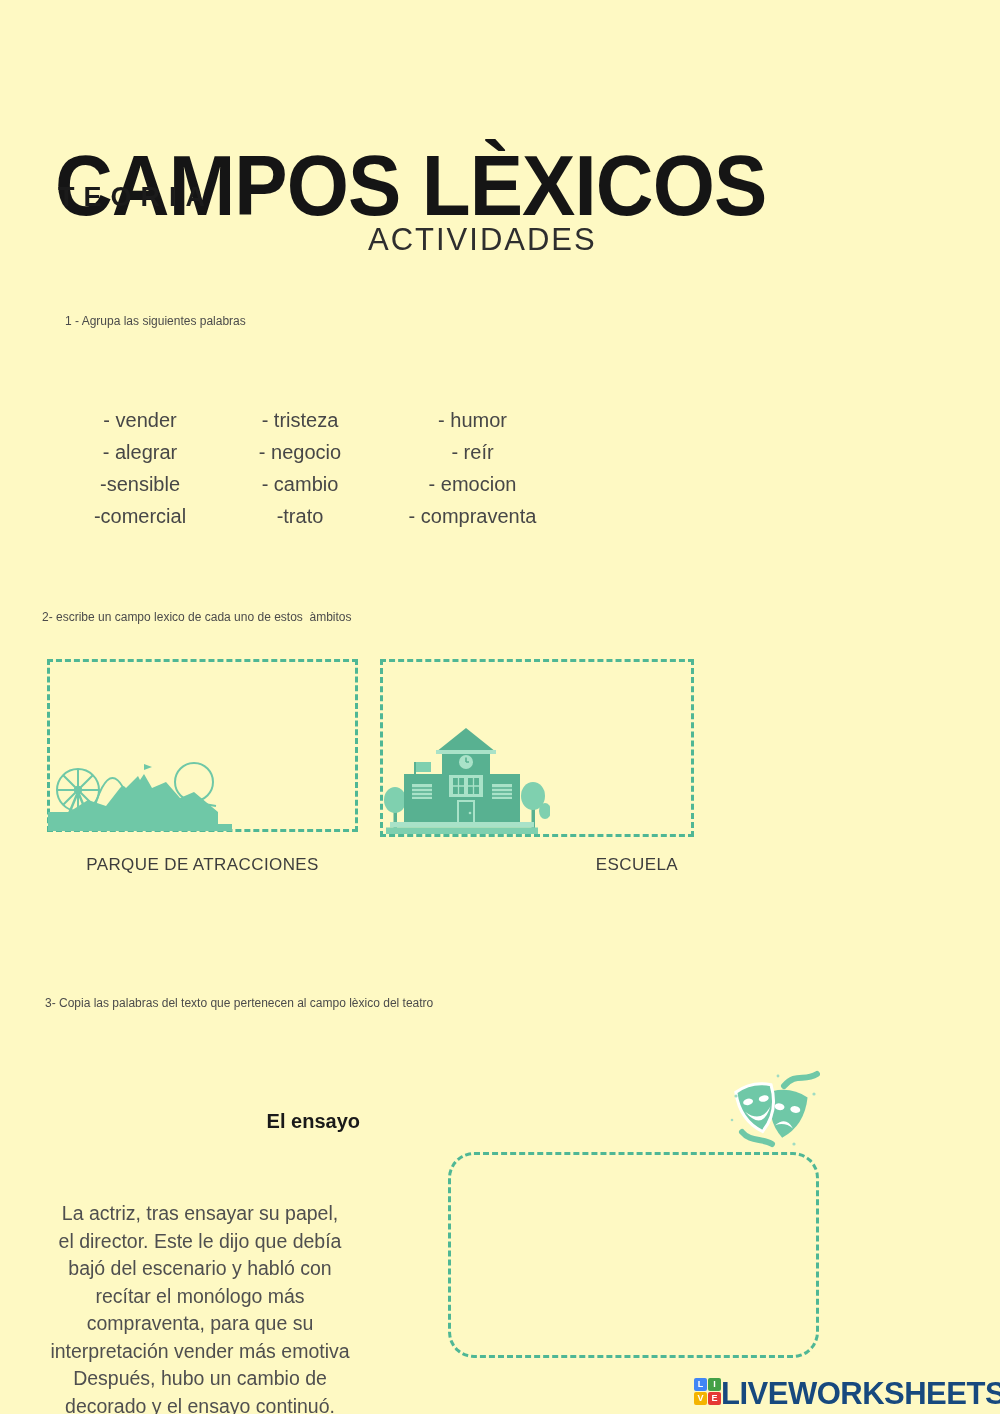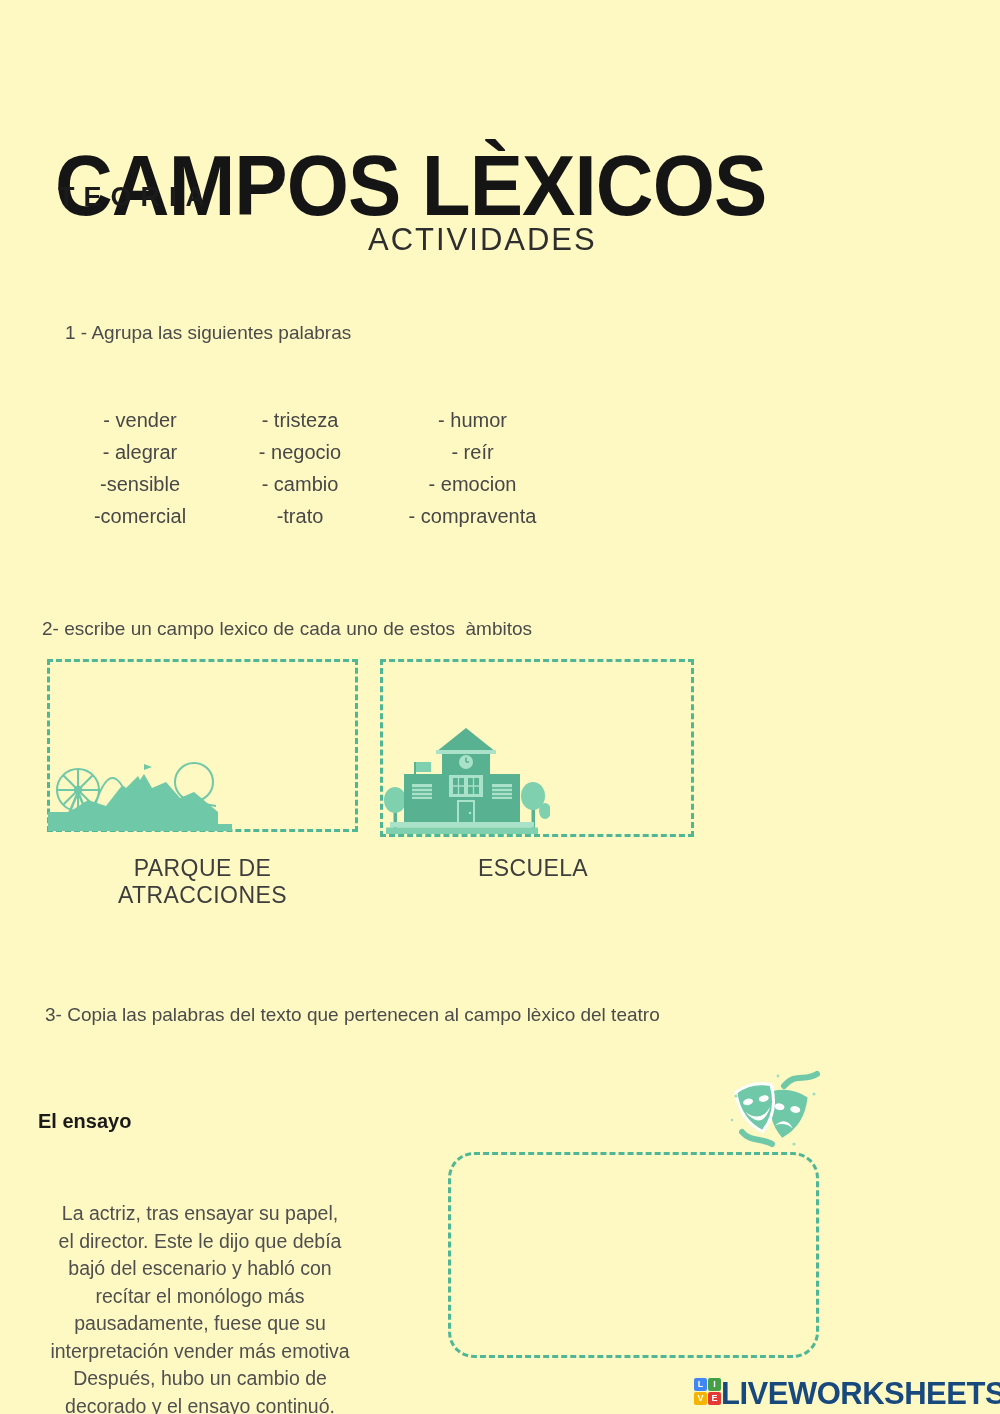--- a/index.html
+++ b/index.html
@@ -24,21 +24,21 @@
     font-size:27px;font-weight:700;letter-spacing:9px;
     color:#1b1b1b;white-space:nowrap;
   }
   .activities{
     left:368px;top:222px;
     font-size:31px;font-weight:300;letter-spacing:2px;
     color:#2e2e2e;white-space:nowrap;
   }
 
   .instr{
-    font-size:19px;color:#4b4b4b;white-space:pre;margin-top:8px;
+    font-size:12px;color:#4b4b4b;white-space:pre;
   }
   .ex1-instr{left:65px;top:314px;}
   .ex2-instr{left:42px;top:610px;}
   .ex3-instr{left:45px;top:996px;}
 
   .wcol{
     top:404px;text-align:center;
     font-size:20px;line-height:32px;color:#474747;
   }
   .wcol1{left:55px;width:170px;}
@@ -53,27 +53,27 @@
   .abox1{left:47px;top:659px;width:311px;height:173px;}
   .abox2{left:380px;top:659px;width:314px;height:178px;}
   .abox3{left:448px;top:1152px;width:371px;height:206px;border-radius:26px;}
 
   .park-svg{left:48px;top:740px;width:188px;height:91px;}
   .school-svg{left:382px;top:716px;width:168px;height:122px;}
   .masks-svg{left:724px;top:1066px;width:96px;height:84px;}
 
   .blabel{
     top:855px;text-align:center;
-    font-size:23px;letter-spacing:0.4px;color:#3d3d3d;
+    font-size:17px;letter-spacing:0.4px;color:#3d3d3d;
   }
   .blabel1{left:47px;width:311px;}
-  .blabel2{left:376px;width:314px;}
+  .blabel2{left:364px;width:314px;text-align:right;}
 
   .ensayo-title{
-    left:38px;width:322px;top:1110px;text-align:left;
+    left:38px;width:322px;top:1110px;text-align:right;
     font-size:20px;font-weight:700;color:#1a1a1a;
   }
   .ensayo-body{
     left:30px;width:340px;top:1200px;text-align:center;
     font-size:19.5px;line-height:27.5px;color:#4f4f4f;
   }
 
   .logo-grid{
     left:694px;top:1378px;width:27px;height:27px;
     display:grid;grid-template-columns:13px 13px;grid-template-rows:13px 13px;
@@ -212,21 +212,21 @@
       <circle cx="8" cy="54" r="1.3"></circle>
     </g>
   </svg>
 
   <div class="abs ensayo-title">El ensayo</div>
   <div class="abs ensayo-body">
     <div>La actriz, tras ensayar su papel,</div>
     <div>el director. Este le dijo que debía</div>
     <div>bajó del escenario y habló con</div>
     <div>recítar el monólogo más</div>
-    <div>pausadamente, fuese que su</div>
+    <div>compraventa, para que su</div>
     <div>interpretación vender más emotiva</div>
     <div>Después, hubo un cambio de</div>
     <div>decorado y el ensayo continuó.</div>
   </div>
 
   <div class="abs abox abox3"></div>
 
   <div class="abs logo-grid">
     <span class="sq sq-l">L</span>
     <span class="sq sq-i">I</span>

